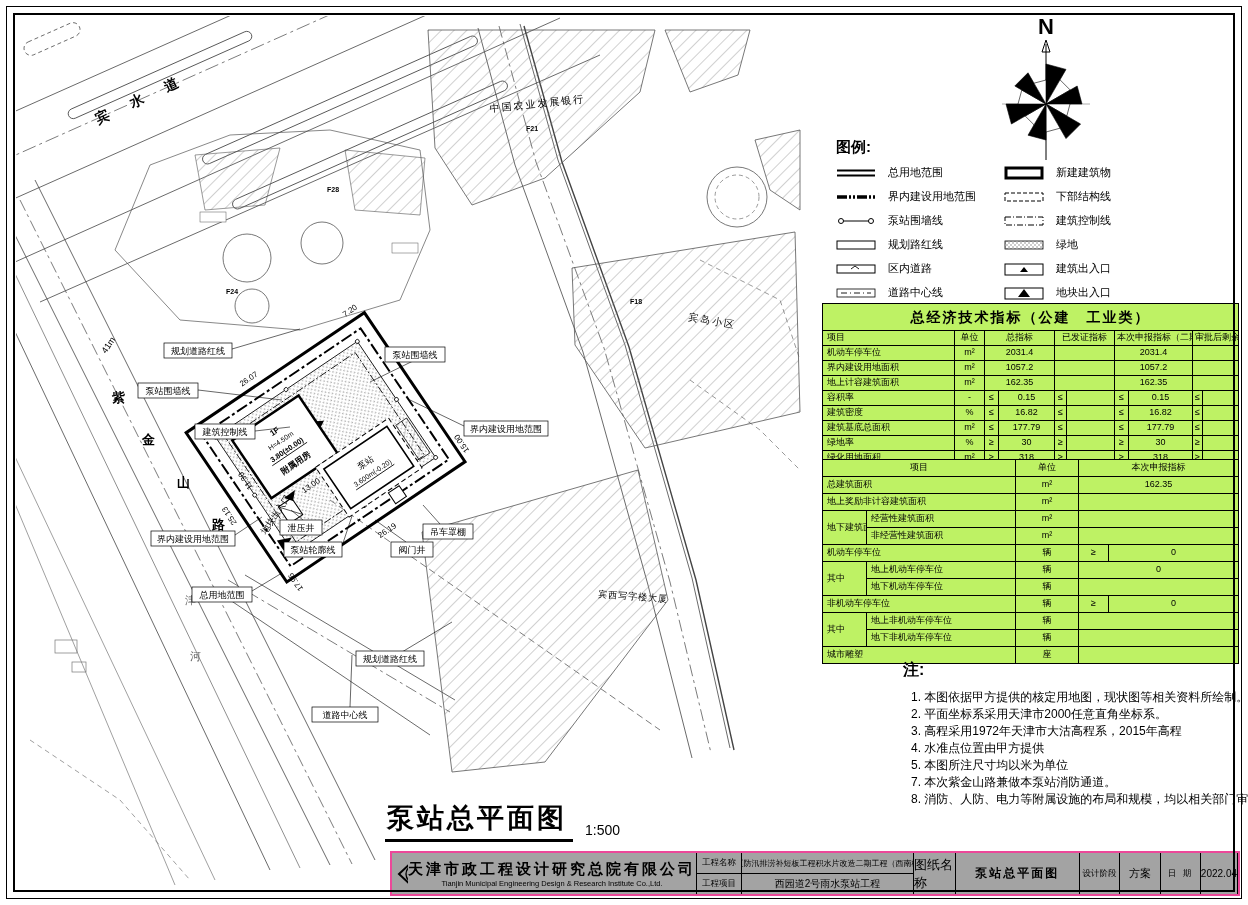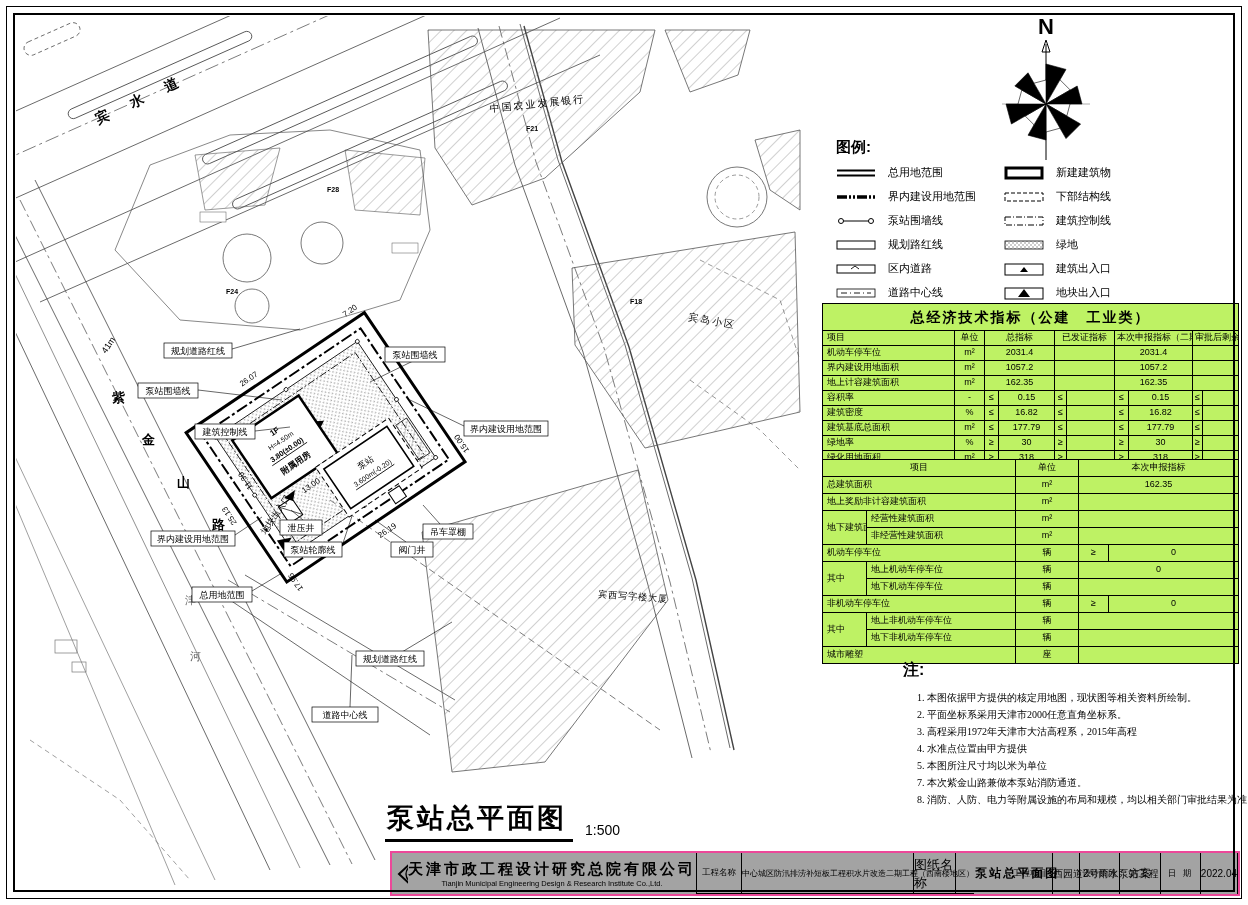--- a/index.html
+++ b/index.html
@@ -23,36 +23,36 @@
   .tbl td.item{text-align:left;padding-left:4px;}
   .tbl1{left:822px;top:303px;width:416px;}
   .tbl1 .t1title{font-size:14px;font-weight:bold;height:24px;letter-spacing:2px;}
   .tbl2{left:822px;top:459px;width:416px;}
   .tbl2 td{height:14px;}
   td.cmp{border-right:1px solid #000;}
 
   
   .notes{position:absolute;left:903px;top:660px;width:334px;}
   .notes-title{font-size:16px;font-weight:bold;margin-bottom:8px;}
-  .notes-item{font-size:10px;line-height:17px;margin-left:14px;white-space:nowrap;font-family:Liberation Serif, serif;}
+  .notes-item{font-size:12px;line-height:17px;margin-left:8px;white-space:nowrap;}
 
   
   .main-title{position:absolute;left:385px;top:800px;display:flex;align-items:flex-end;}
   .main-title .t{font-size:27px;font-weight:bold;letter-spacing:3px;border-bottom:3px solid #000;padding:0 6px 3px 2px;}
   .main-title .s{font-size:14px;margin-left:12px;padding-bottom:4px;}
 
   
   .titleblock{position:absolute;left:390px;top:851px;width:846px;height:41px;border:2px solid #ec4899;
               display:flex;background:#a3a3a3;}
   .titleblock .cell{border-right:1px solid #000;display:flex;align-items:center;justify-content:center;}
   .tb-company{width:300px;display:flex;align-items:center;border-right:1px solid #000;padding-left:4px;}
   .tb-company .names{flex:1;text-align:center;}
   .tb-cn{font-size:15px;font-weight:bold;letter-spacing:3px;white-space:nowrap;}
   .tb-en{font-size:7.5px;white-space:nowrap;}
-  .tb-2rows{width:216px;display:flex;flex-direction:row;border-right:1px solid #000;gap:34px;}
+  .tb-2rows{width:216px;display:flex;flex-direction:column;border-right:1px solid #000;}
   .tb-2rows .row{flex:1;display:flex;}
   .tb-2rows .row:first-child{border-bottom:1px solid #000;}
   .tb-lab{width:44px;border-right:1px solid #000;display:flex;align-items:center;justify-content:center;
           font-size:8.5px;white-space:nowrap;}
   .tb-val{flex:1;display:flex;align-items:center;justify-content:center;font-size:8px;white-space:nowrap;overflow:hidden;}
   .tb-val.big{font-size:10px;}
   .tb-draw-lab{width:42px;font-size:13px;}
   .tb-draw-name{width:128px;font-size:12px;font-weight:bold;letter-spacing:2px;}
   .tb-stage-lab{width:40px;font-size:8.5px;}
   .tb-stage{width:42px;font-size:11px;}

